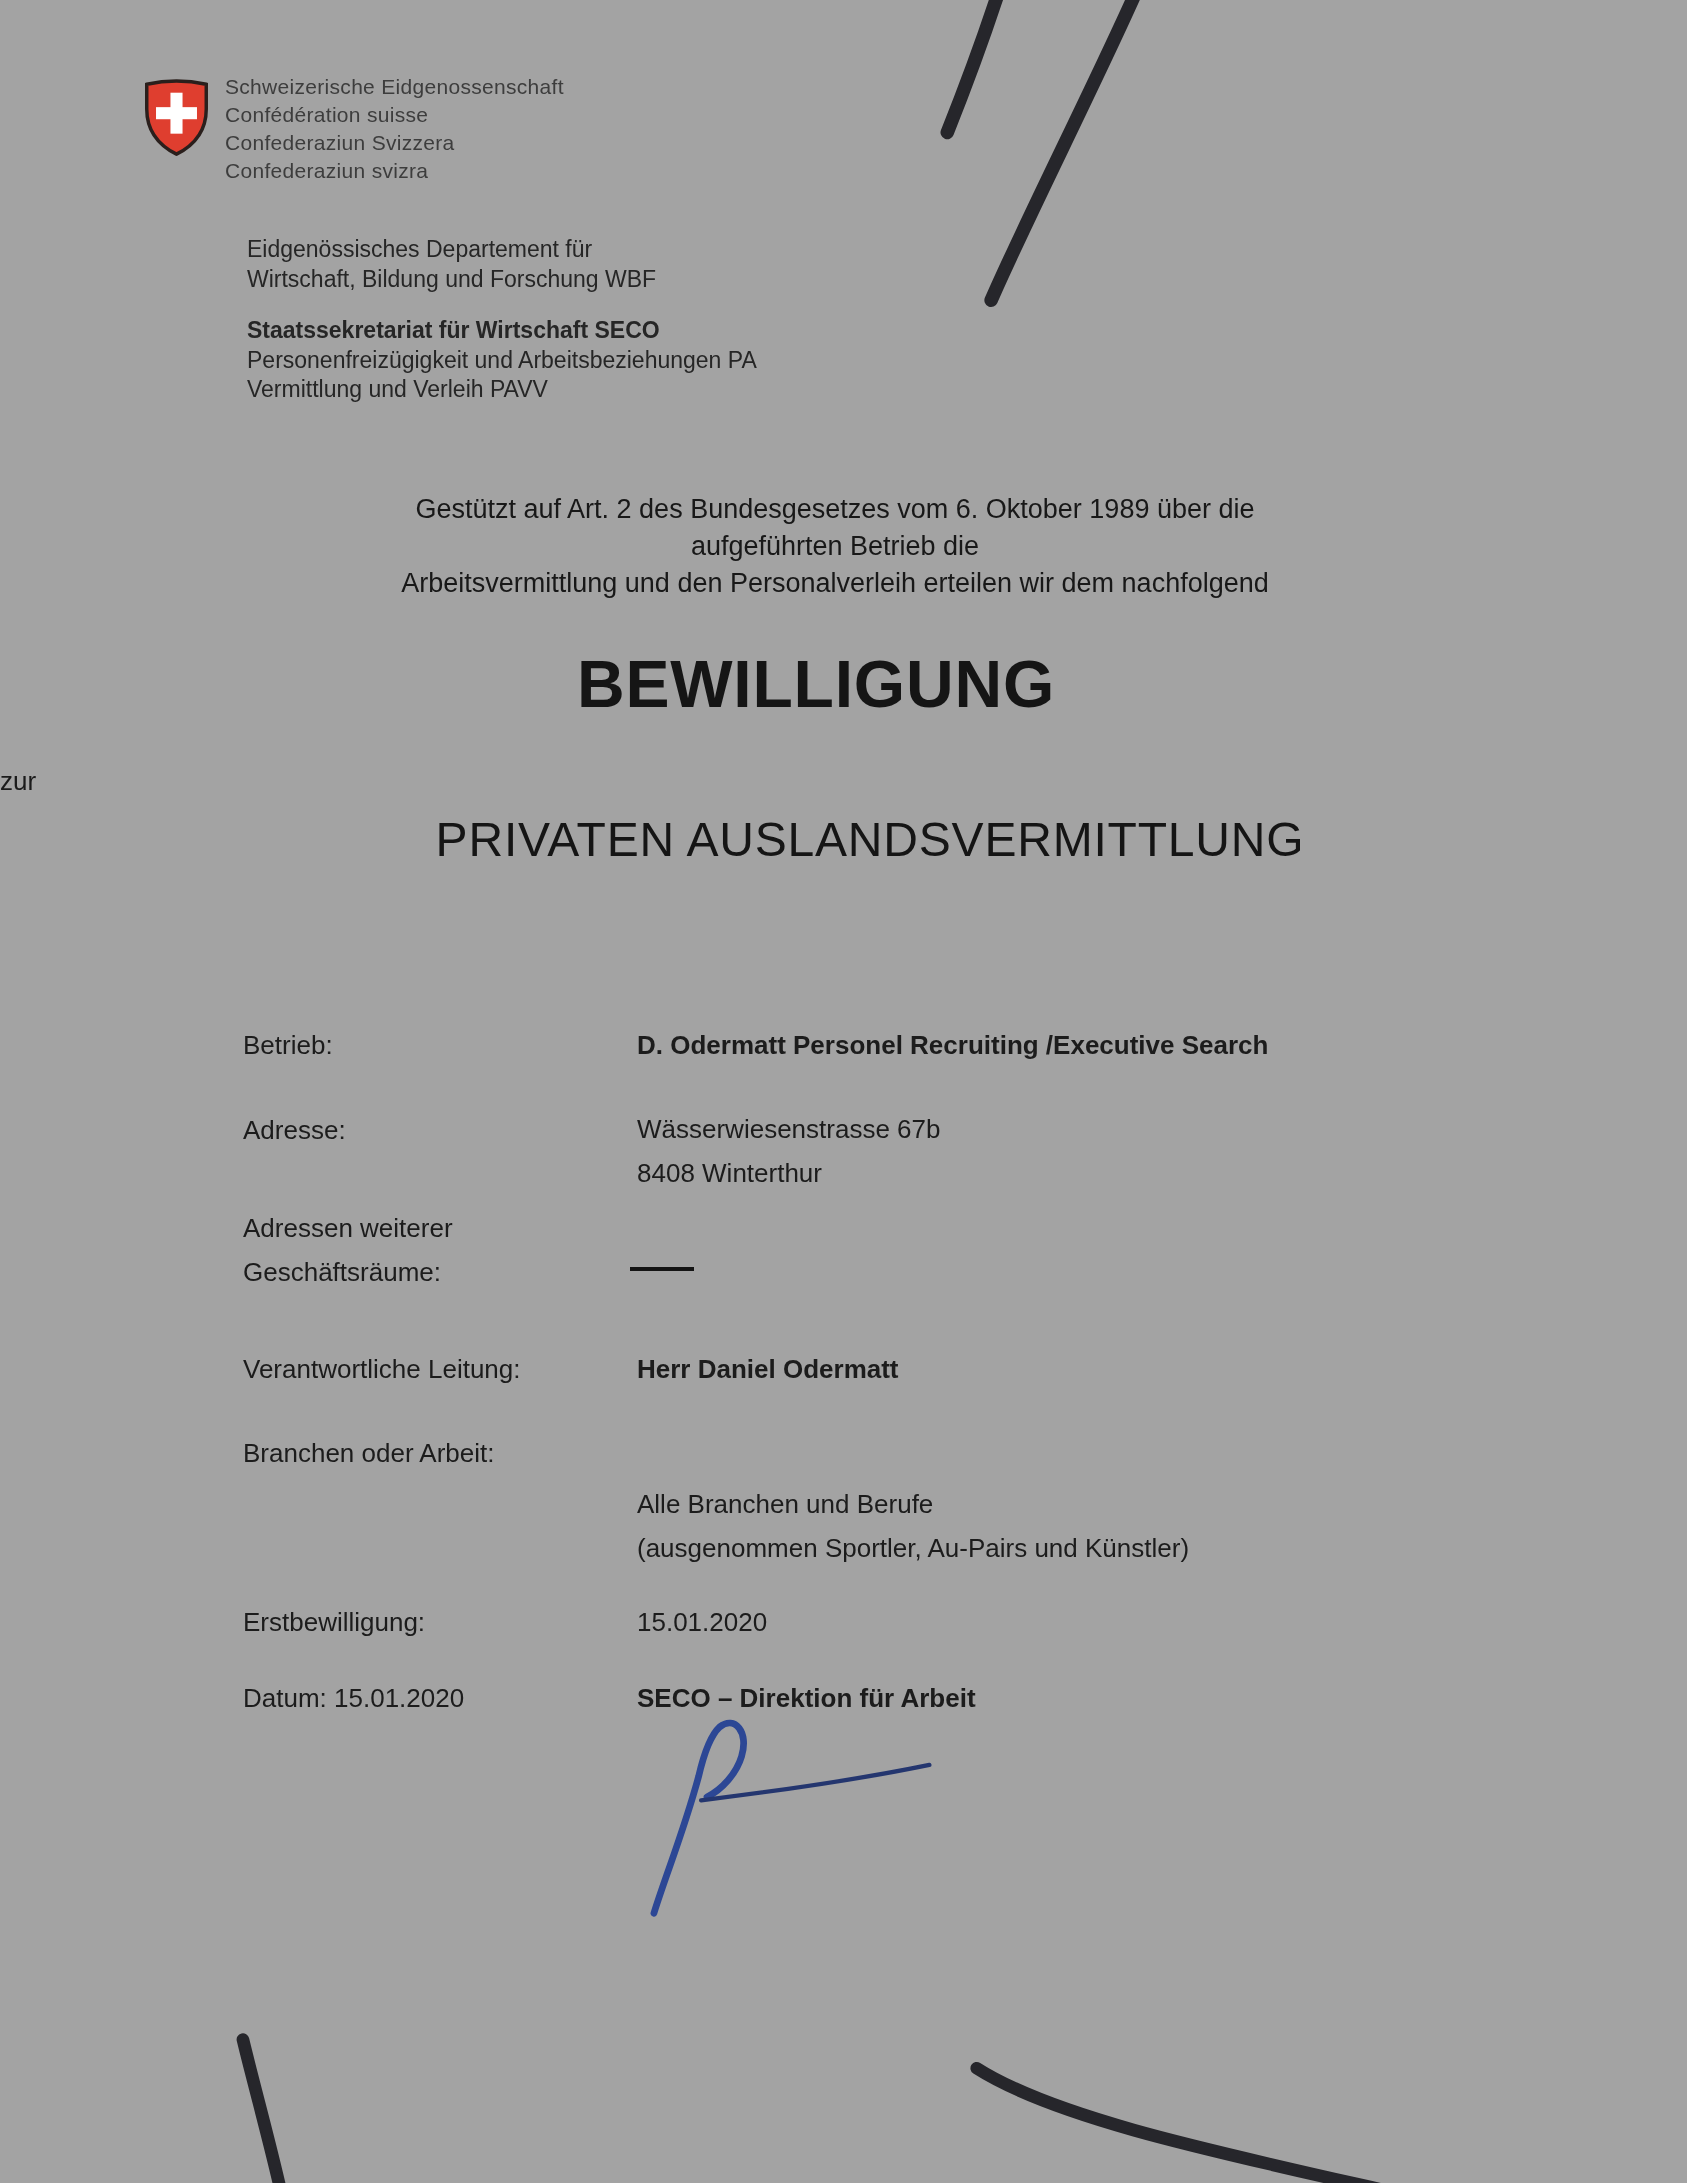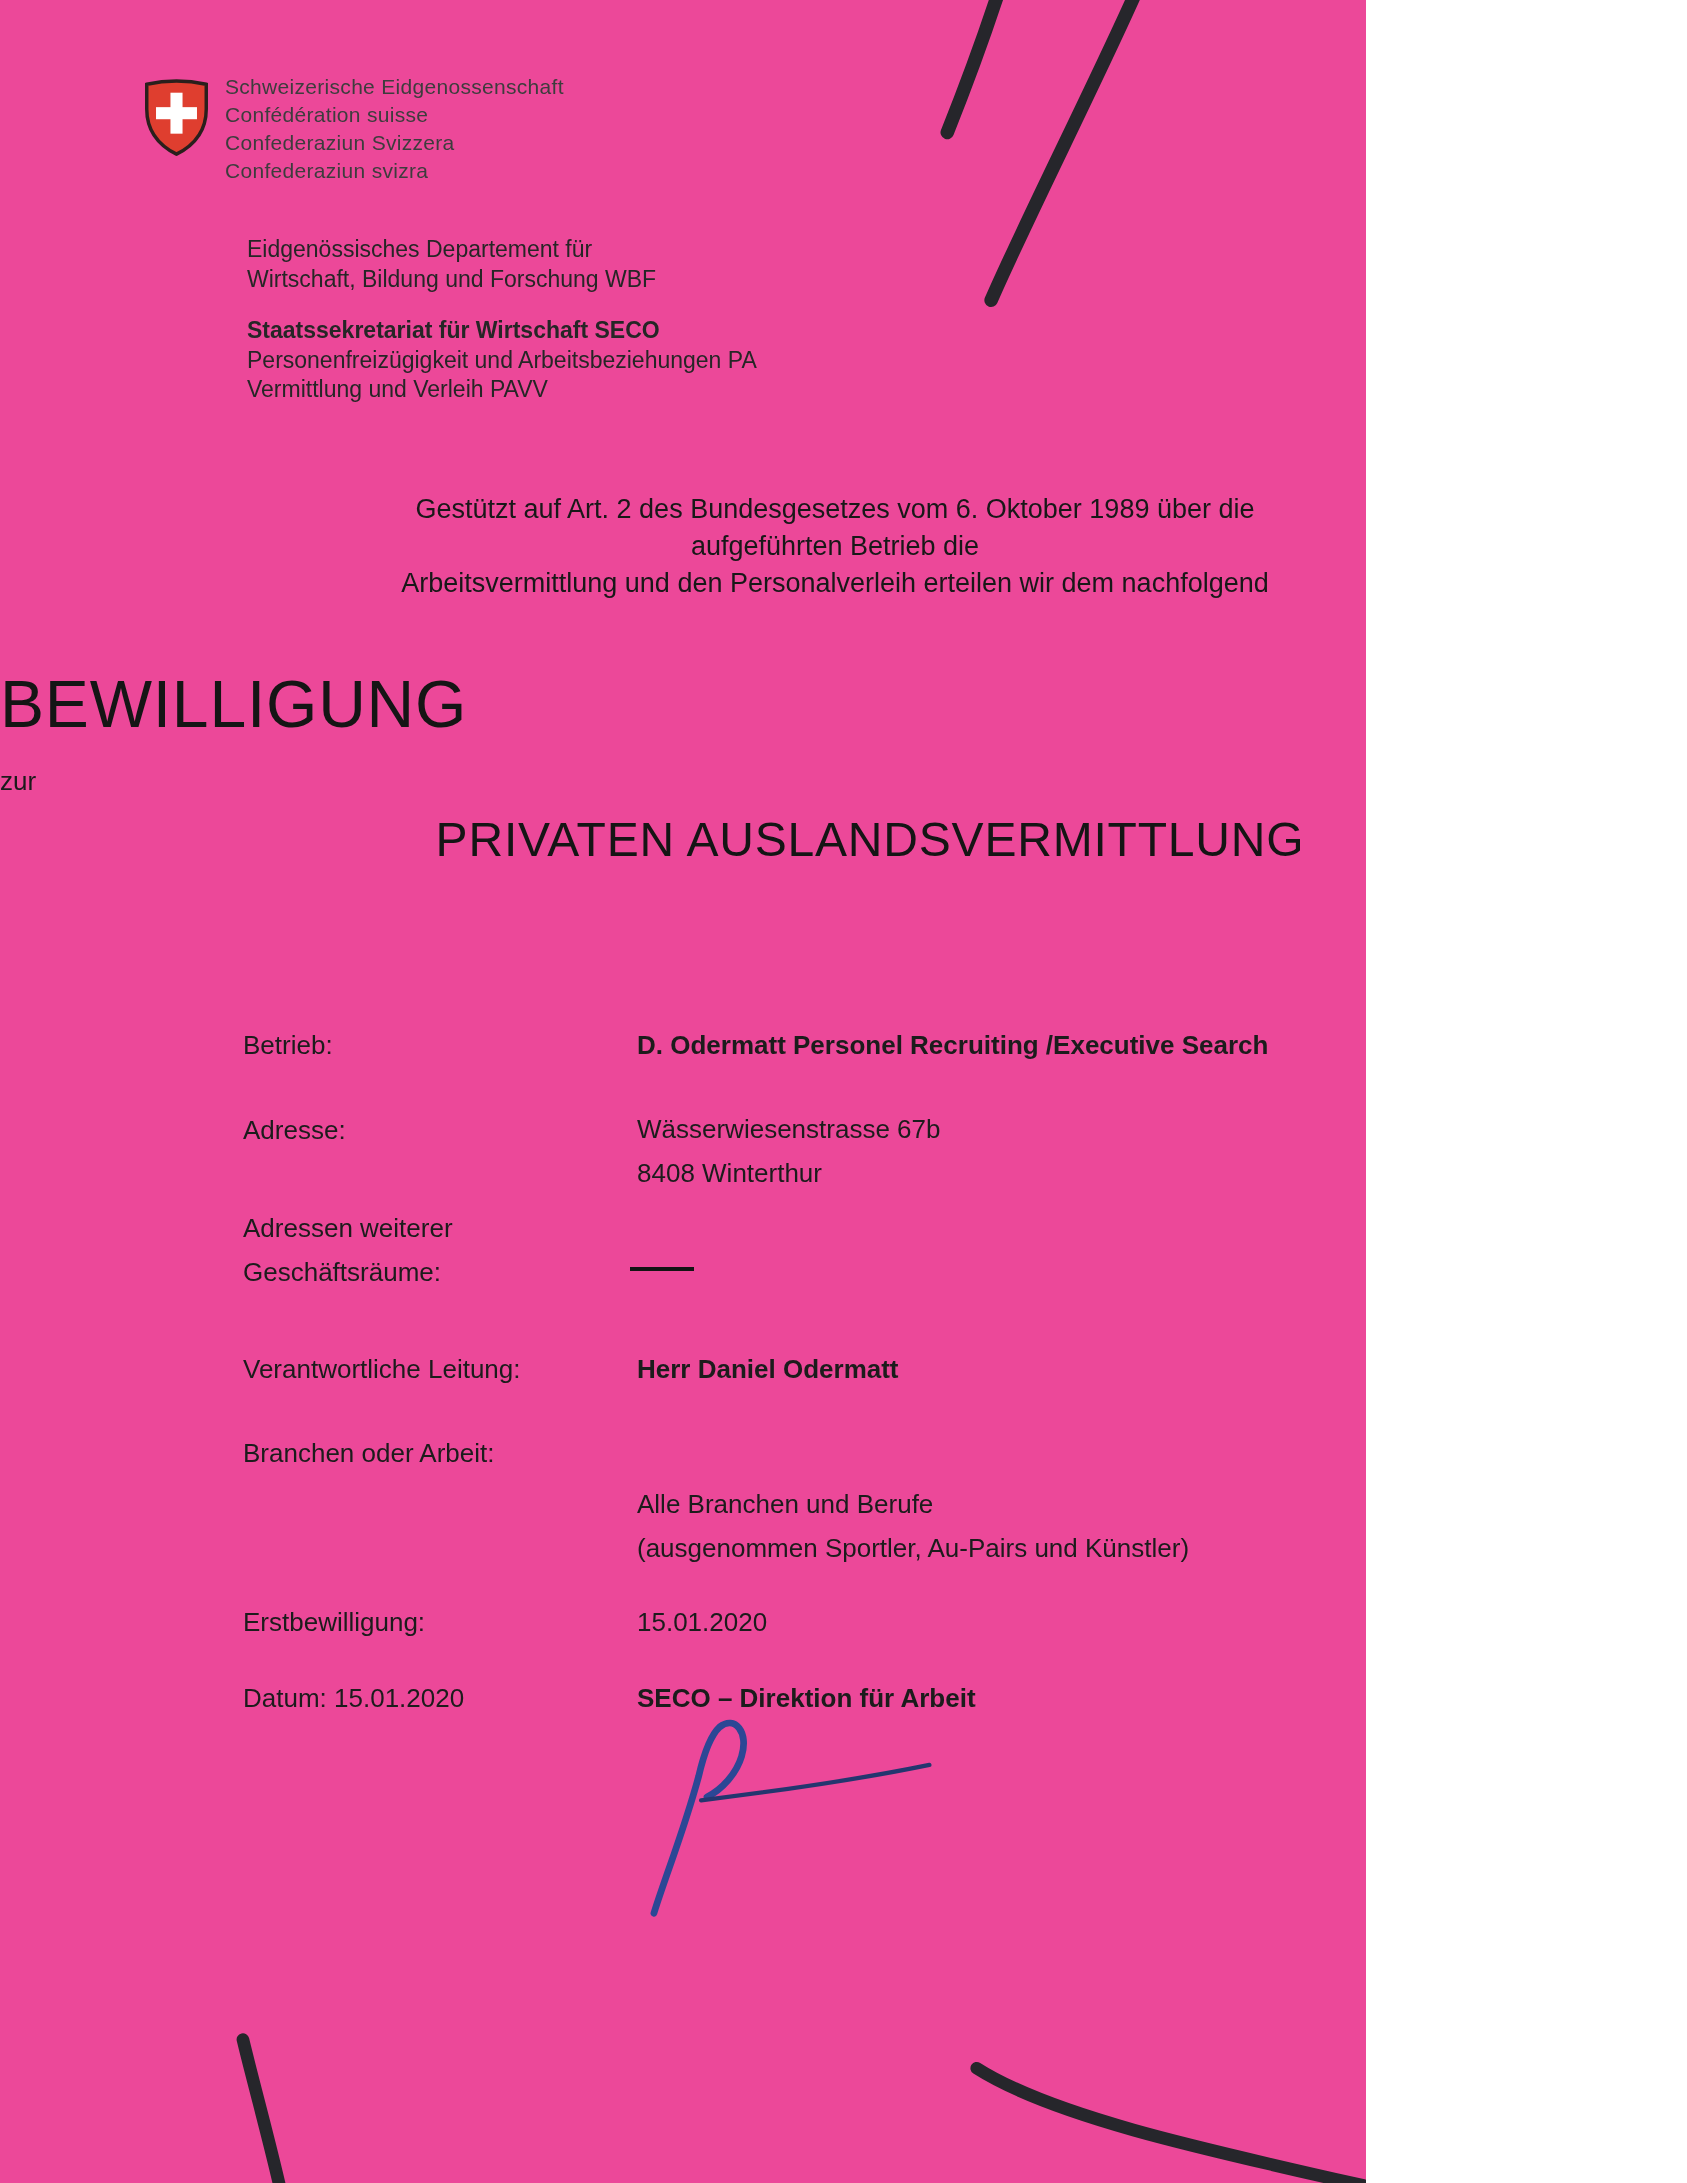--- a/index.html
+++ b/index.html
@@ -1,20 +1,20 @@
 <!DOCTYPE html>
 <html style="font-size:13.5px"><head>
 <meta charset="utf-8">
 <style>
   html, body { margin: 0; padding: 0; background: #ffffff; }
   .page {
     position: relative;
-    width: 1366px;
+    width: 1687px;
     height: 2183px;
-    background: #ec4899;
+    background: #a3a3a3;
     overflow: hidden;
     font-family: "Liberation Sans", sans-serif;
     color: #1f1f1f;
   }
   .abs { position: absolute; }
 
   
   .wordmark {
     left: 225px; top: 73px;
     font-size: 21px; line-height: 28px;
@@ -29,22 +29,23 @@
   .bold { font-weight: bold; }
 
   
   .intro {
     left: 177px; top: 491px; width: 1316px;
     text-align: center;
     font-size: 27px; line-height: 37px;
     color: #181818;
   }
   .title-main {
-    position: absolute; left: 0; top: 666px; width: 1632px;
-    font-size: 66px; font-weight: 400; letter-spacing: 0.8px;
+    position: absolute; left: 0; top: 646px; width: 1632px;
+    text-align: center;
+    font-size: 66px; font-weight: 700; letter-spacing: 0.8px;
     color: #151515;
   }
   .title-zur {
     position: absolute; left: 0; top: 766px; width: 1666px;
     text-align: left; font-size: 26px; color: #1b1b1b;
   }
   .title-sub {
     position: absolute; left: 0; top: 812px; width: 1666px;
     text-align: center;
     font-size: 48px; font-weight: 400; letter-spacing: 0.8px;

